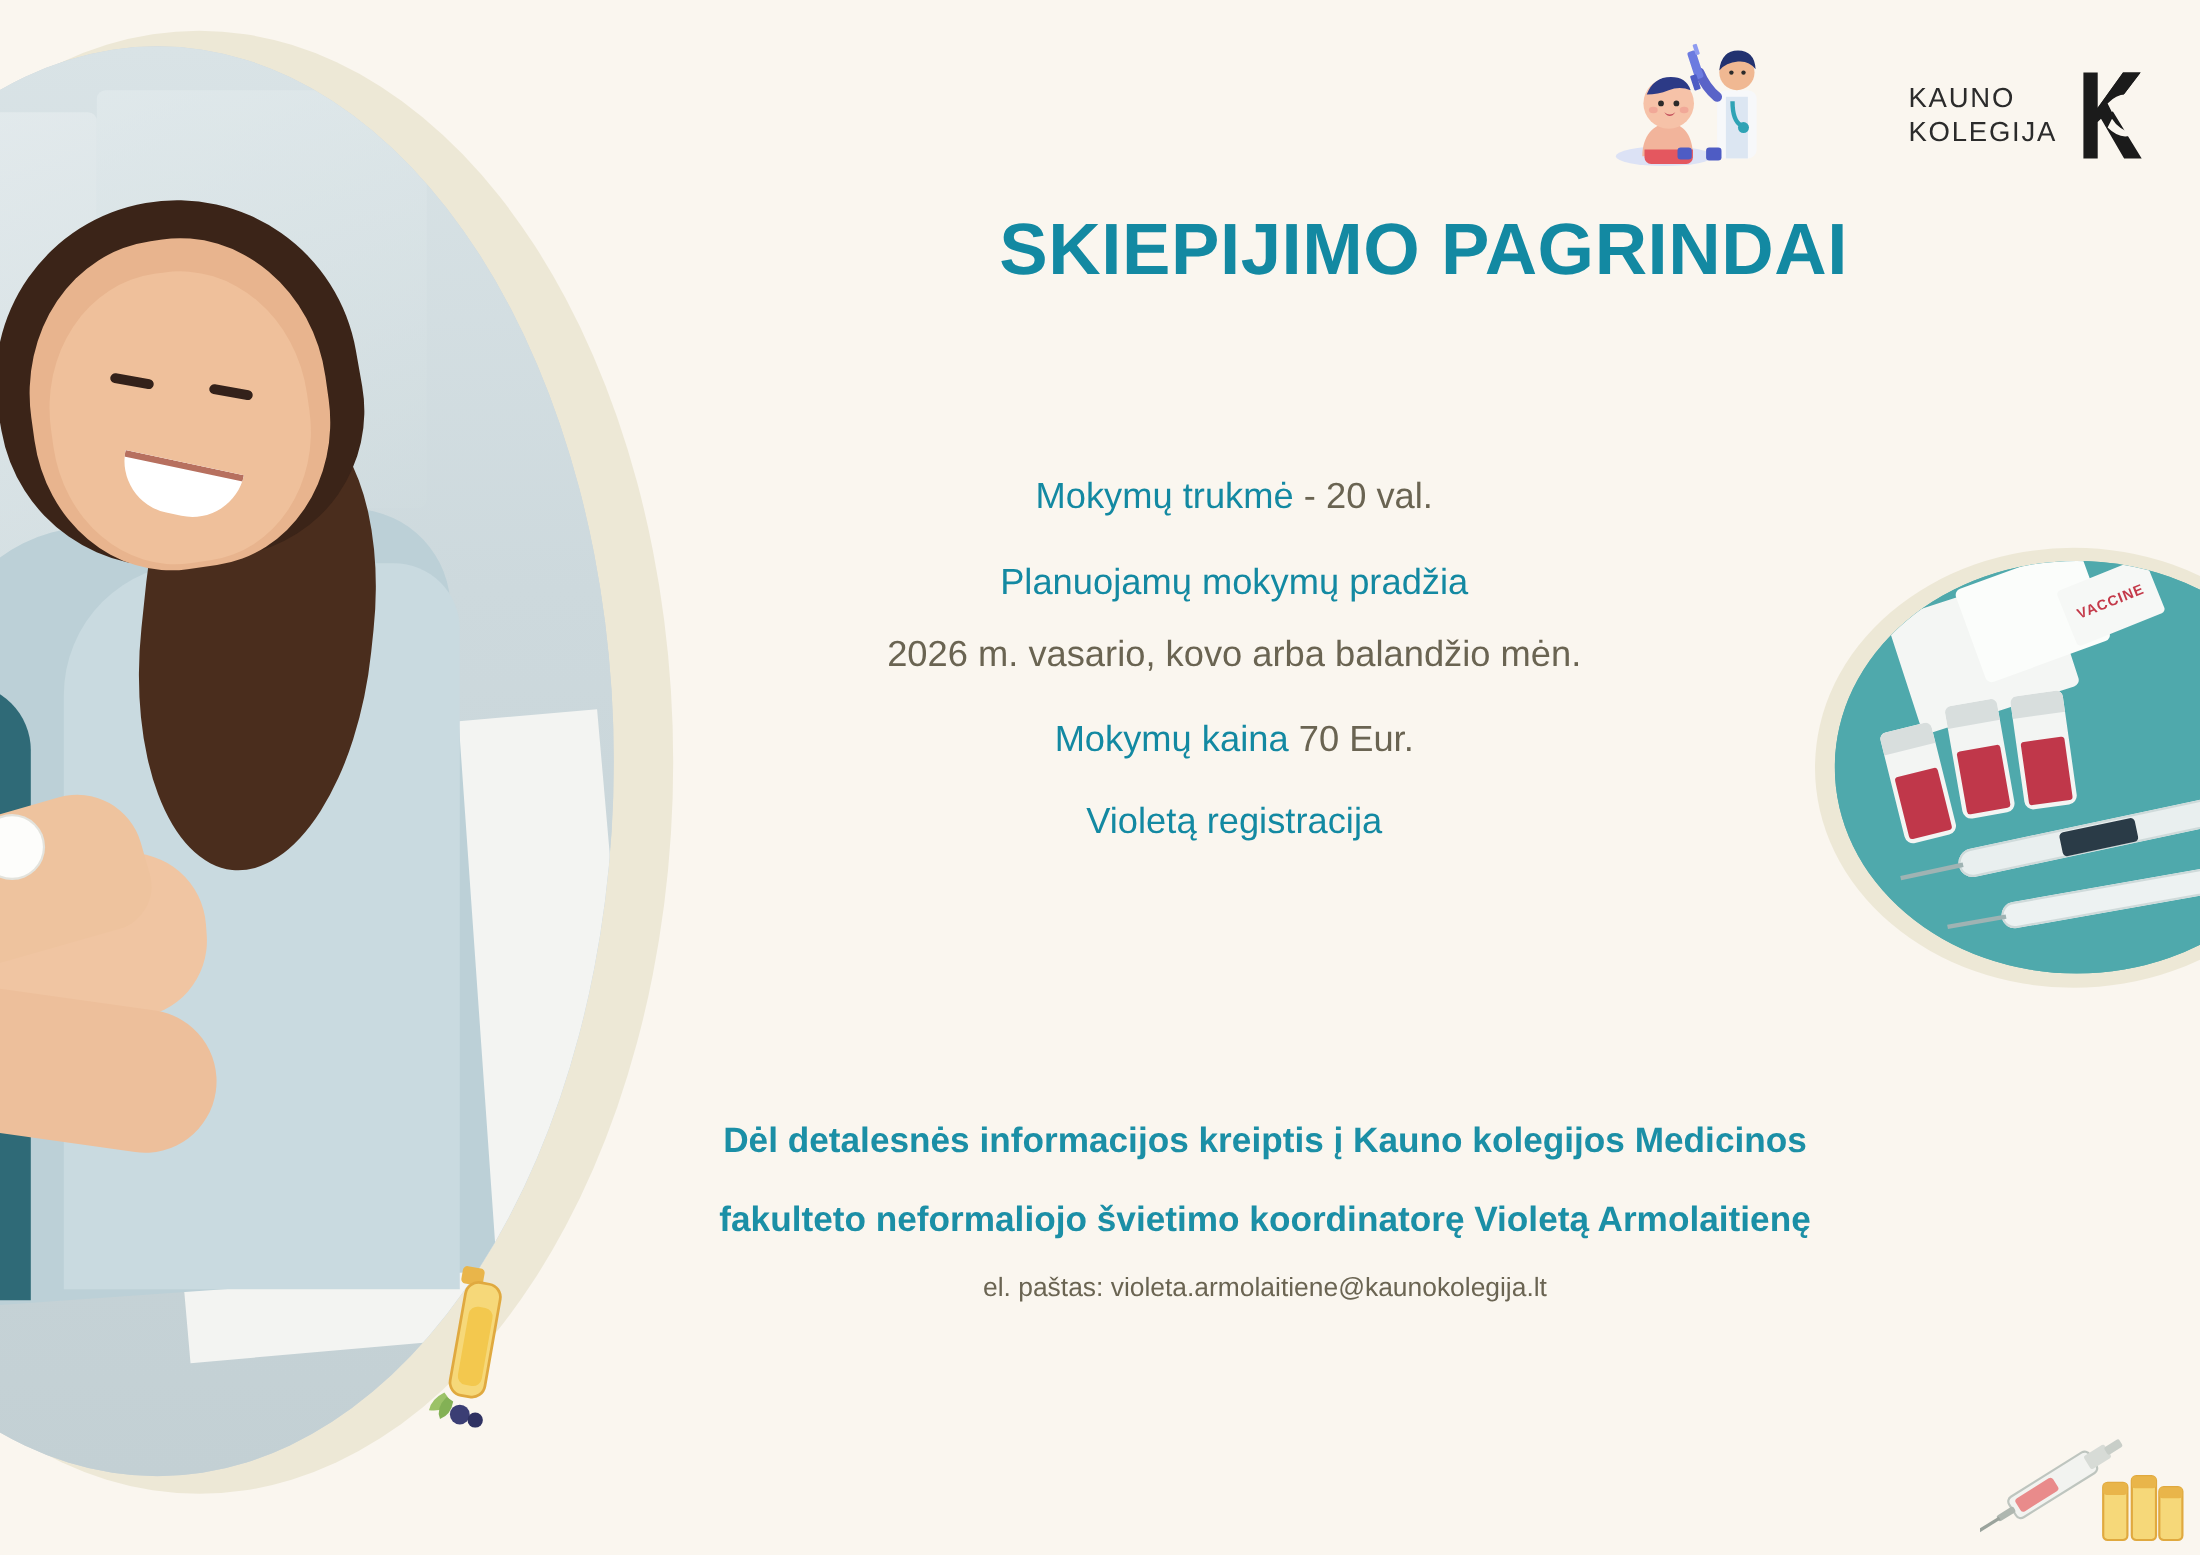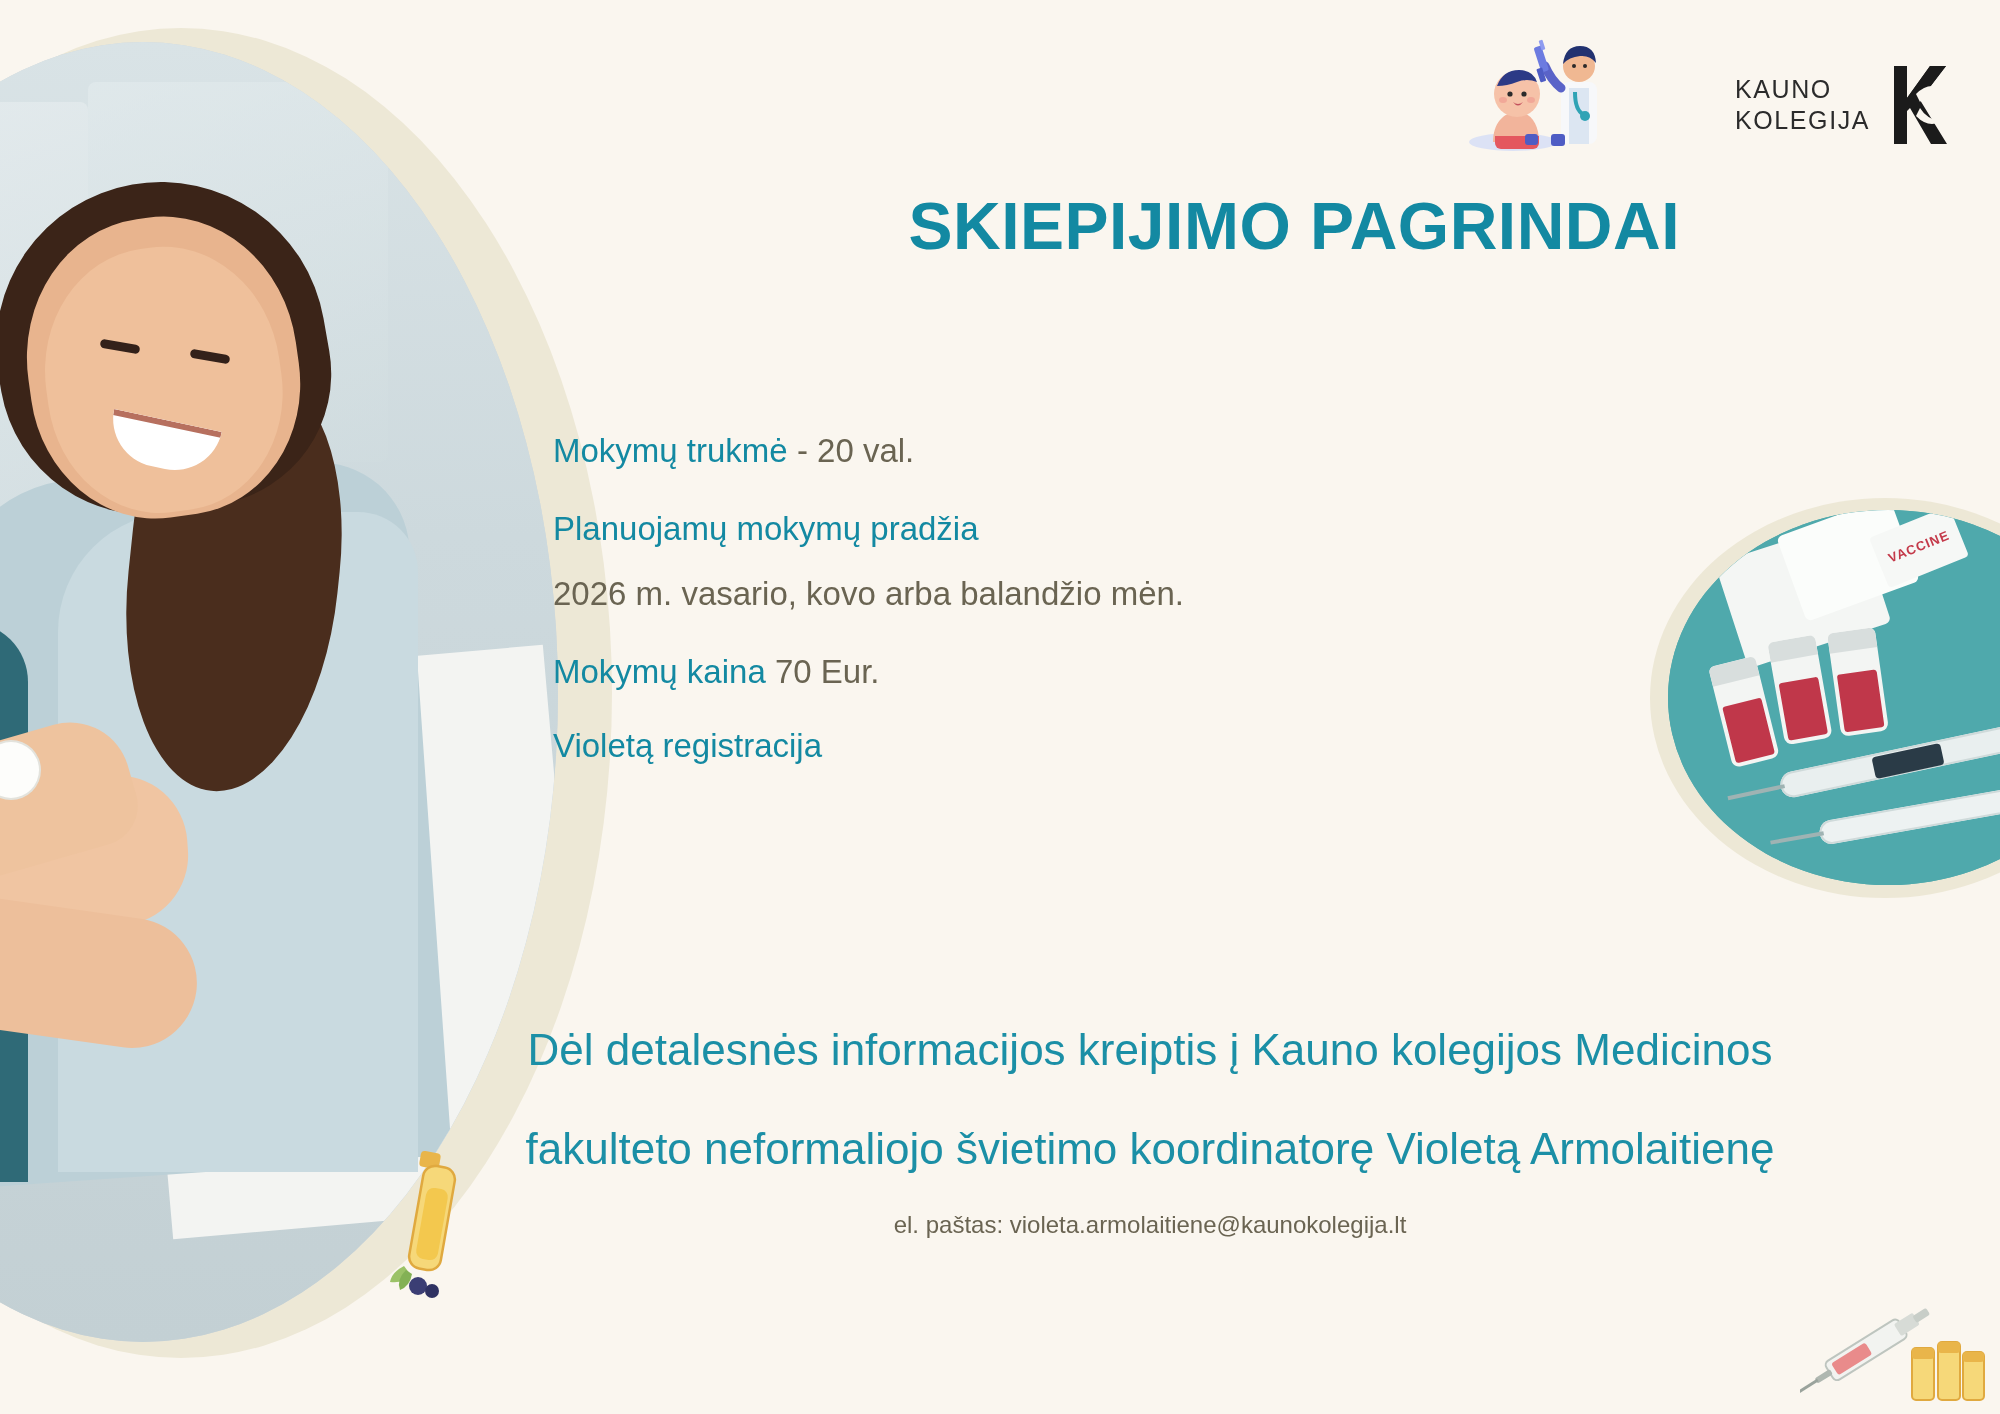--- a/index.html
+++ b/index.html
@@ -102,30 +102,30 @@
   .logo-mark{width:62px;height:82px;}
 
   
   .title{
     position:absolute;left:620px;top:188px;width:1060px;text-align:right;
     font-size:66px;font-weight:700;letter-spacing:.5px;color:#1389A2;
     font-family:"Liberation Sans", sans-serif;
   }
 
   
-  .info{position:absolute;left:553px;top:432px;width:1180px;text-align:left;}
+  .info{position:absolute;left:532px;top:432px;width:1180px;text-align:center;}
   .info .line{font-size:33px;line-height:1.16;color:#1389A2;font-weight:400;}
   .info .gray{color:#6A6452;}
   .gap-a{height:40px;}
   .gap-b{height:26px;}
   .gap-c{height:36px;}
 
   
   .contact{position:absolute;left:520px;top:1000px;width:1260px;text-align:center;}
-  .contact .cline{font-size:44px;line-height:2.25;color:#1B8FA6;font-weight:400;}
+  .contact .cline{font-size:32px;line-height:2.25;color:#1B8FA6;font-weight:700;}
   .contact .cmail{font-size:24px;line-height:2.25;color:#6A6452;font-weight:400;}
 
   
   .bottle{position:absolute;left:388px;top:1148px;width:90px;height:150px;}
 
   
   .btm-kit{position:absolute;left:1800px;top:1290px;width:190px;height:120px;}
 </style>
 </head>
 <body>

